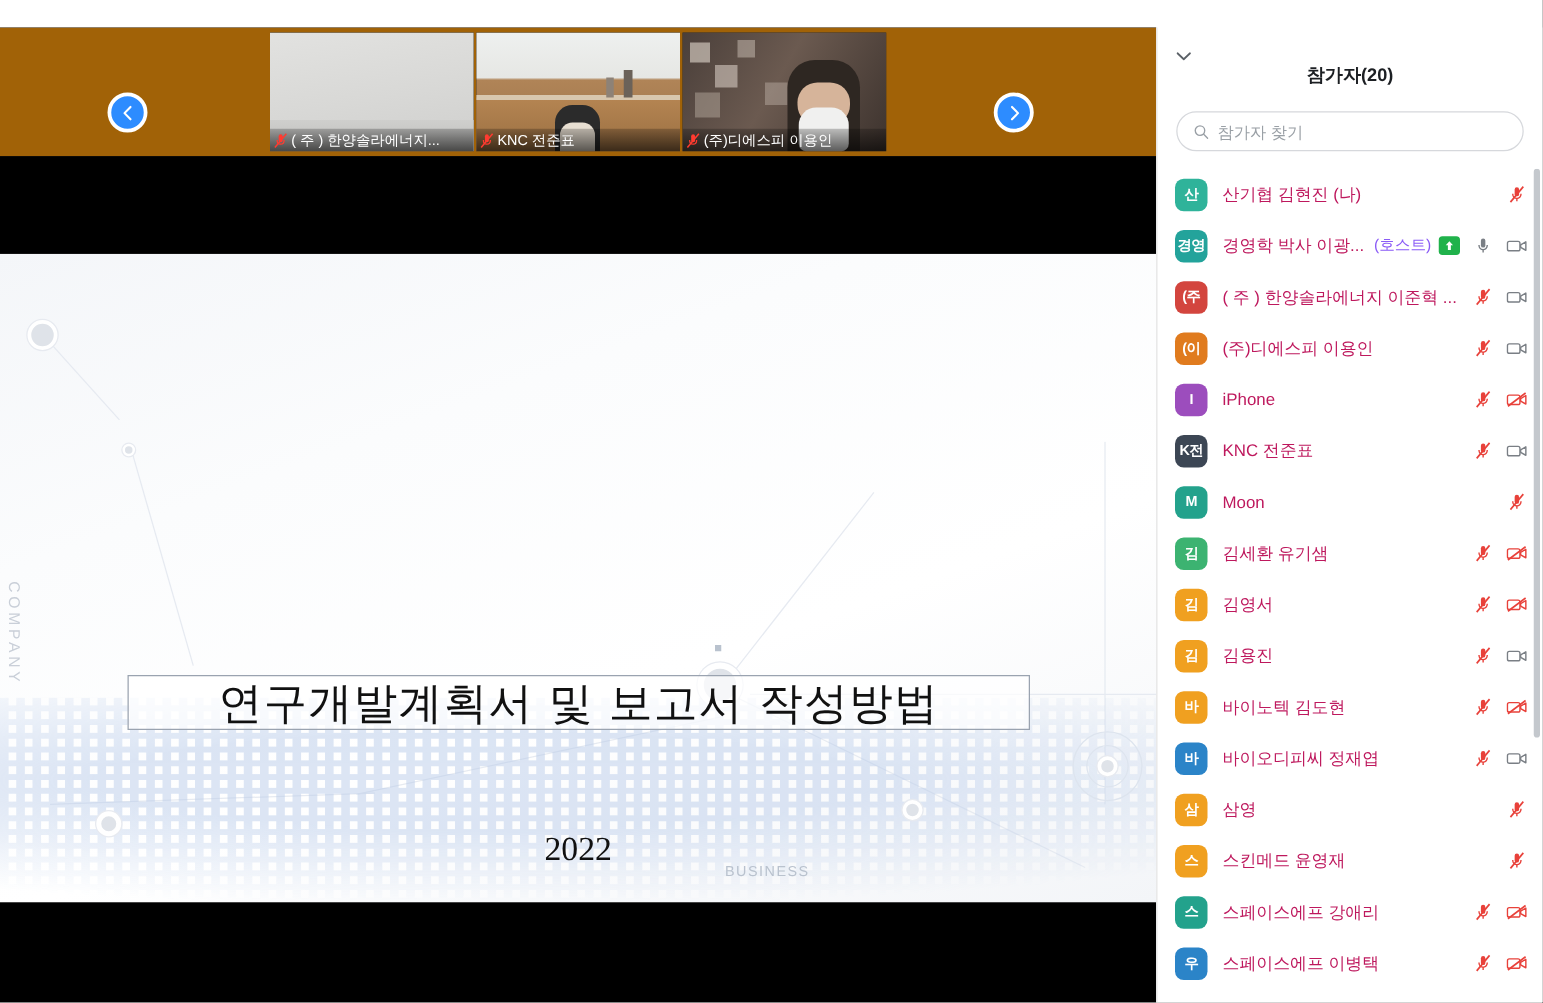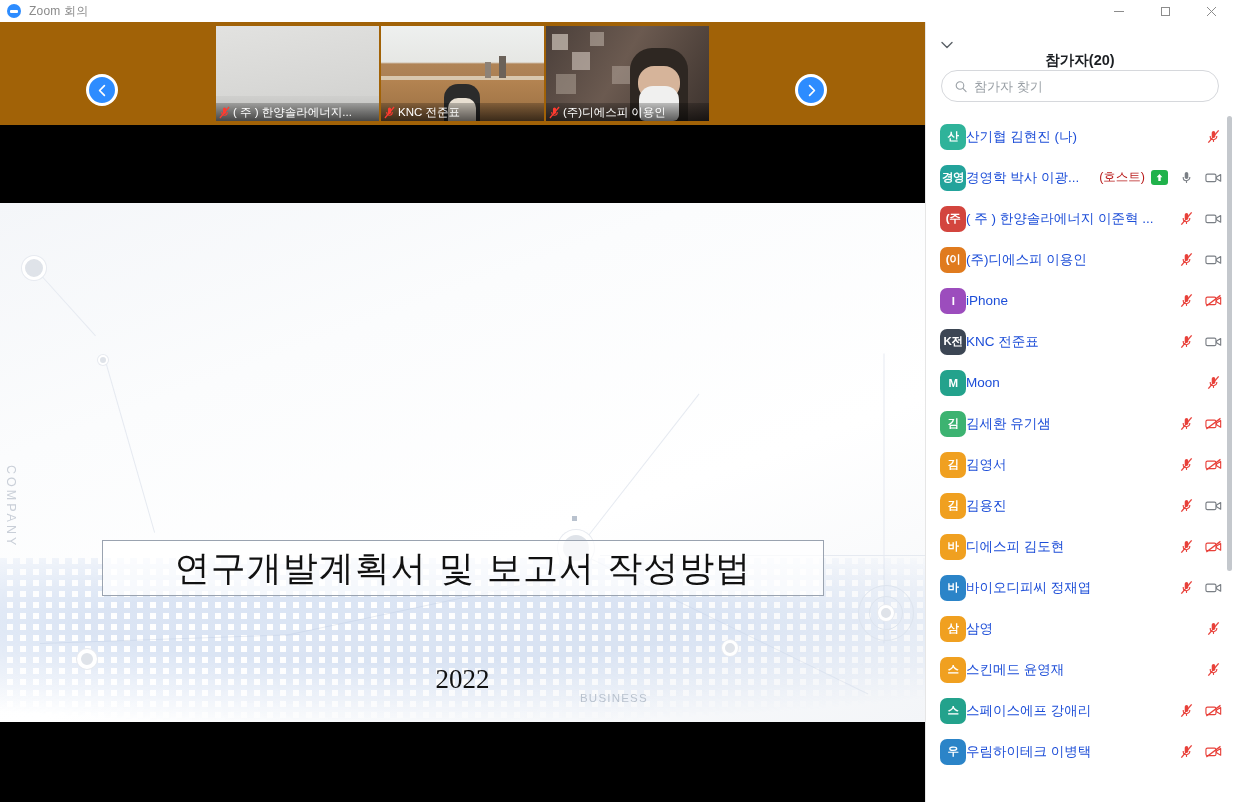--- a/index.html
+++ b/index.html
@@ -104,21 +104,21 @@
 
   .node {
     position: absolute; border-radius: 50%; border: 3px solid #ffffff;
     background: #dfe3e9;
     box-shadow: 0 0 0 1px #e7eaf0;
   }
   .ring { position: absolute; border-radius: 50%; border: 1px solid #dde4ee; }
   .line { position: absolute; background: #e6eaf1; transform-origin: left center; }
 
   .slide-title {
-    position: absolute; left: 102px; top: 337px; width: 722px; height: 56px;
+    position: absolute; left: 102px; top: 337px; width: 722px; height: 44px;
     border: 1px solid #9aa3b0; background: rgba(255,255,255,.72);
     display: flex; align-items: center; justify-content: center; text-align: right;
   }
   .slide-title span {
     font-size: 35px; color: #111; letter-spacing: 1px; white-space: nowrap;
     font-family: "DejaVu Sans", "Liberation Sans", sans-serif;
   }
   .slide-year {
     position: absolute; left: 0; top: 461px; width: 925px; text-align: center;
     font-size: 27px; color: #111; font-family: "Liberation Serif", "DejaVu Serif", serif;
@@ -134,21 +134,21 @@
     height: 48px; display: flex; align-items: flex-end; position: relative; flex: none;
   }
   .chev {
     position: absolute; left: 14px; top: 16px; width: 14px; height: 14px;
     display: flex; align-items: center; justify-content: center; cursor: pointer;
   }
   .panel-title {
     width: 100%; text-align: center; font-size: 14.5px;
     font-weight: bold; color: #1c1f23;
   }
-  .search-wrap { padding: 0 15px 4px 15px; flex: none; }
+  .search-wrap { padding: 0 15px 4px 15px; flex: none; margin-top: 19px; }
   .search {
     height: 32px; border: 1px solid #d6d8dc; border-radius: 16px;
     display: flex; align-items: center; gap: 7px; padding: 0 13px;
     background: #fff;
   }
   .search input {
     border: 0; outline: 0; font-size: 13px; color: #1c1f23;
     background: transparent; width: 100%;
     font-family: "Liberation Sans", "DejaVu Sans", sans-serif;
   }
@@ -160,24 +160,24 @@
   .prow {
     height: 41px; display: flex; align-items: center; padding: 0 12px 0 14px;
   }
   .av {
     width: 26px; height: 26px; border-radius: 7px; flex: none;
     color: #fff; font-size: 11.5px; font-weight: bold;
     display: flex; align-items: center; justify-content: center;
     letter-spacing: -.5px;
   }
   .pname {
-    margin-left: 0; font-size: 13.5px; color: #1d4ed8;
+    margin-left: 12px; font-size: 13.5px; color: #be185d;
     white-space: nowrap; overflow: hidden; text-overflow: ellipsis; flex: 1;
   }
-  .hosttag { font-size: 12.5px; color: #b91c1c; margin-left: 5px; flex: none; }
+  .hosttag { font-size: 12.5px; color: #8b5cf6; margin-left: 5px; flex: none; }
   .sharebadge {
     width: 17px; height: 15px; border-radius: 3px; background: #20b24b;
     margin-left: 6px; flex: none; display: flex;
     align-items: center; justify-content: center;
   }
   .picons { display: flex; align-items: center; gap: 10px; margin-left: 10px; flex: none; }
   .ic { width: 17px; height: 15px; flex: none; }
 
   .pscroll {
     position: absolute; right: 2px; top: 0; width: 5px; height: 455px;
@@ -193,37 +193,20 @@
     background: #fff; font-size: 13px; color: #1c1f23; padding: 0 13px;
     cursor: pointer; white-space: nowrap;
     font-family: "Liberation Sans", "DejaVu Sans", sans-serif;
   }
 </style>
 </head>
 <body>
 
 <div id="app">
 
-  <div class="titlebar">
-    <div class="tb-logo"></div>
-    <div class="tb-title">Zoom 회의</div>
-    <div class="tb-controls">
-      <div class="tb-btn">
-          <i class="glyph-min"></i>
-        </div>
-      <div class="tb-btn">
-          <i class="glyph-max"></i>
-        </div>
-      <div class="tb-btn close">
-        <svg width="11" height="11" viewBox="0 0 11 11">
-          <path d="M1 1 L10 10 M10 1 L1 10" stroke="currentColor" stroke-width="1" fill="none"></path>
-        </svg>
-      </div>
-    </div>
-  </div>
 
   <div class="stage">
 
     <div class="strip">
 
       <div class="thumb">
         <div class="obj sc1" style="left:0;top:0;width:163px;height:95px;"></div>
         <div class="obj" style="left:0;top:70px;width:163px;height:25px;background:linear-gradient(180deg,#cfcfcd,#bcbcba);"></div>
         <div class="tlabel">
           <svg class="mic-off-sm" viewBox="0 0 12 14">
@@ -507,21 +490,21 @@
               <path d="M3 14.6 L14 1.4" stroke="#e8413a" stroke-width="1.4"></path>
             </svg>
             <svg class="ic" viewBox="0 0 18 14" width="17" height="15">
               <rect x="1" y="3.4" width="10.6" height="8" rx="1.6" stroke="#7a7f85" stroke-width="1.2" fill="none"></rect>
               <path d="M12.2 6.4 L16.6 3.8 v7.2 L12.2 8.4 Z" stroke="#7a7f85" stroke-width="1.2" fill="none" stroke-linejoin="round"></path>
             </svg>
           </div>
         </div>
         <div class="prow">
           <div class="av" style="background: rgb(240, 160, 32);">바</div>
-          <div class="pname">디에스피 김도현</div>
+          <div class="pname">바이노텍 김도현</div>
           <div class="picons">
             <svg class="ic" viewBox="0 0 17 16" width="17" height="15">
               <path d="M8.5 2a1.9 1.9 0 0 1 1.9 1.9v3.9a1.9 1.9 0 0 1-3.8 0V3.9A1.9 1.9 0 0 1 8.5 2z" fill="#e8413a"></path>
               <path d="M5 7.4v.5a3.5 3.5 0 0 0 7 0v-.5" stroke="#e8413a" stroke-width="1.2" fill="none"></path>
               <path d="M8.5 11.4v2.4" stroke="#e8413a" stroke-width="1.2"></path>
               <path d="M3 14.6 L14 1.4" stroke="#e8413a" stroke-width="1.4"></path>
             </svg>
             <svg class="ic" viewBox="0 0 18 14" width="17" height="15">
               <rect x="1" y="3.4" width="10.6" height="8" rx="1.6" stroke="#e8413a" stroke-width="1.2" fill="none"></rect>
               <path d="M12.2 6.4 L16.6 3.8 v7.2 L12.2 8.4 Z" stroke="#e8413a" stroke-width="1.2" fill="none" stroke-linejoin="round"></path>
@@ -581,21 +564,21 @@
             </svg>
             <svg class="ic" viewBox="0 0 18 14" width="17" height="15">
               <rect x="1" y="3.4" width="10.6" height="8" rx="1.6" stroke="#e8413a" stroke-width="1.2" fill="none"></rect>
               <path d="M12.2 6.4 L16.6 3.8 v7.2 L12.2 8.4 Z" stroke="#e8413a" stroke-width="1.2" fill="none" stroke-linejoin="round"></path>
               <path d="M1.4 12.8 L16.4 1.6" stroke="#e8413a" stroke-width="1.4"></path>
             </svg>
           </div>
         </div>
         <div class="prow">
           <div class="av" style="background: rgb(43, 132, 200);">우</div>
-          <div class="pname">우림하이테크 이병택</div>
+          <div class="pname">스페이스에프 이병택</div>
           <div class="picons">
             <svg class="ic" viewBox="0 0 17 16" width="17" height="15">
               <path d="M8.5 2a1.9 1.9 0 0 1 1.9 1.9v3.9a1.9 1.9 0 0 1-3.8 0V3.9A1.9 1.9 0 0 1 8.5 2z" fill="#e8413a"></path>
               <path d="M5 7.4v.5a3.5 3.5 0 0 0 7 0v-.5" stroke="#e8413a" stroke-width="1.2" fill="none"></path>
               <path d="M8.5 11.4v2.4" stroke="#e8413a" stroke-width="1.2"></path>
               <path d="M3 14.6 L14 1.4" stroke="#e8413a" stroke-width="1.4"></path>
             </svg>
             <svg class="ic" viewBox="0 0 18 14" width="17" height="15">
               <rect x="1" y="3.4" width="10.6" height="8" rx="1.6" stroke="#e8413a" stroke-width="1.2" fill="none"></rect>
               <path d="M12.2 6.4 L16.6 3.8 v7.2 L12.2 8.4 Z" stroke="#e8413a" stroke-width="1.2" fill="none" stroke-linejoin="round"></path>

